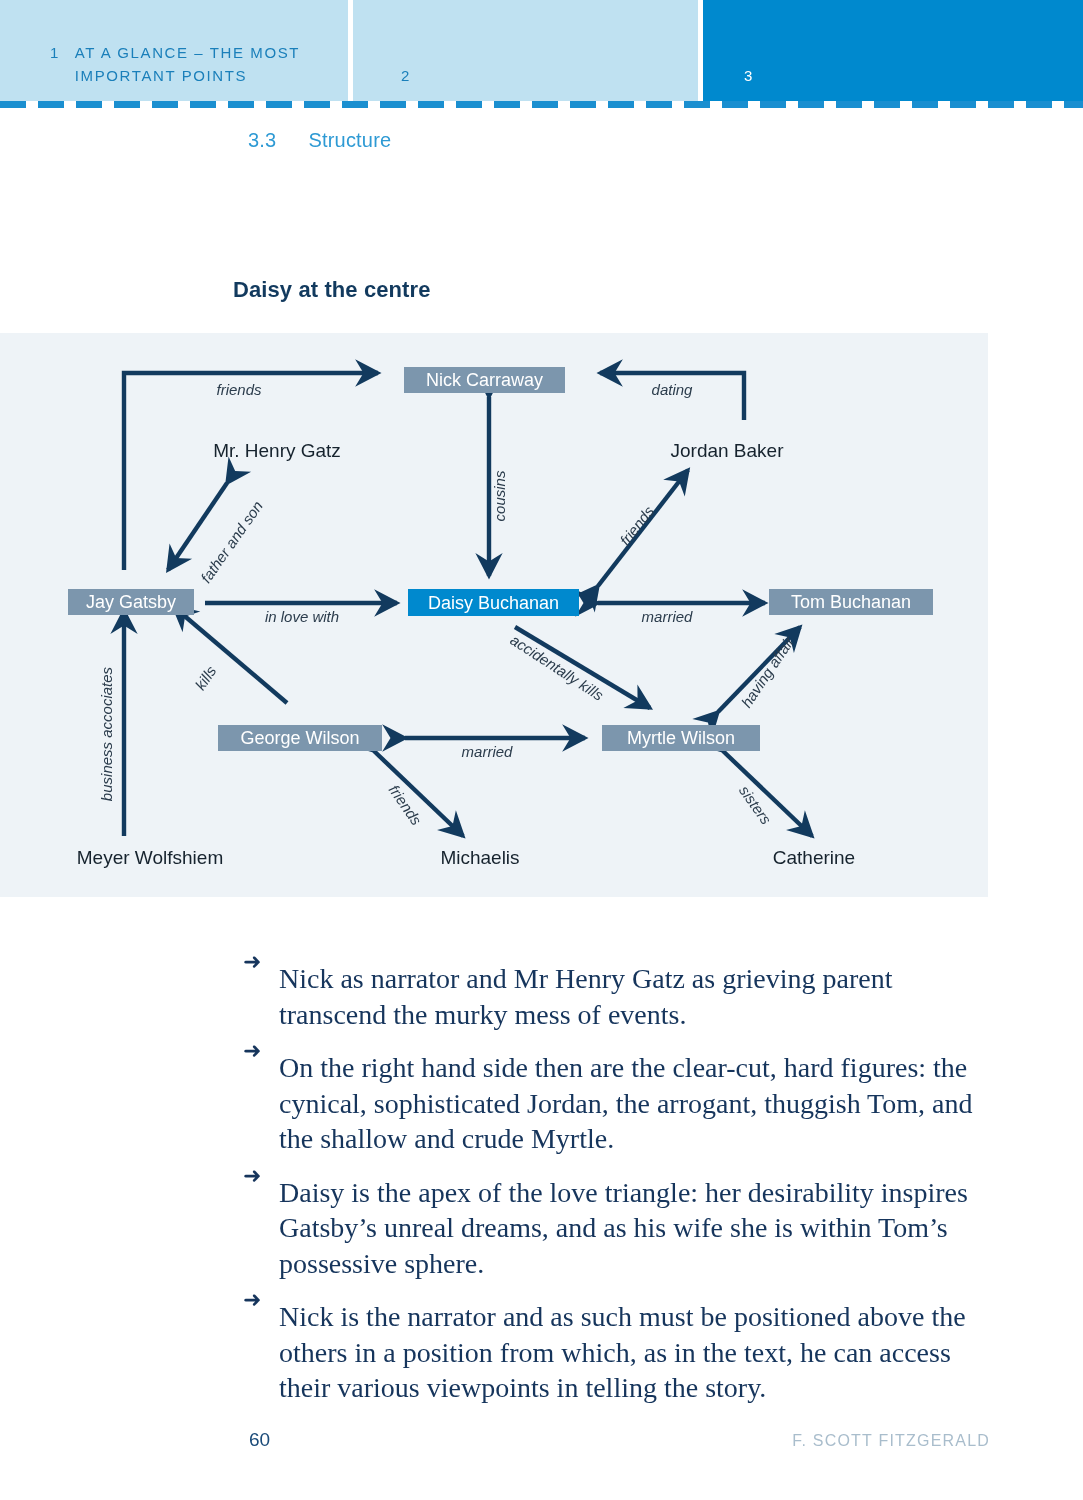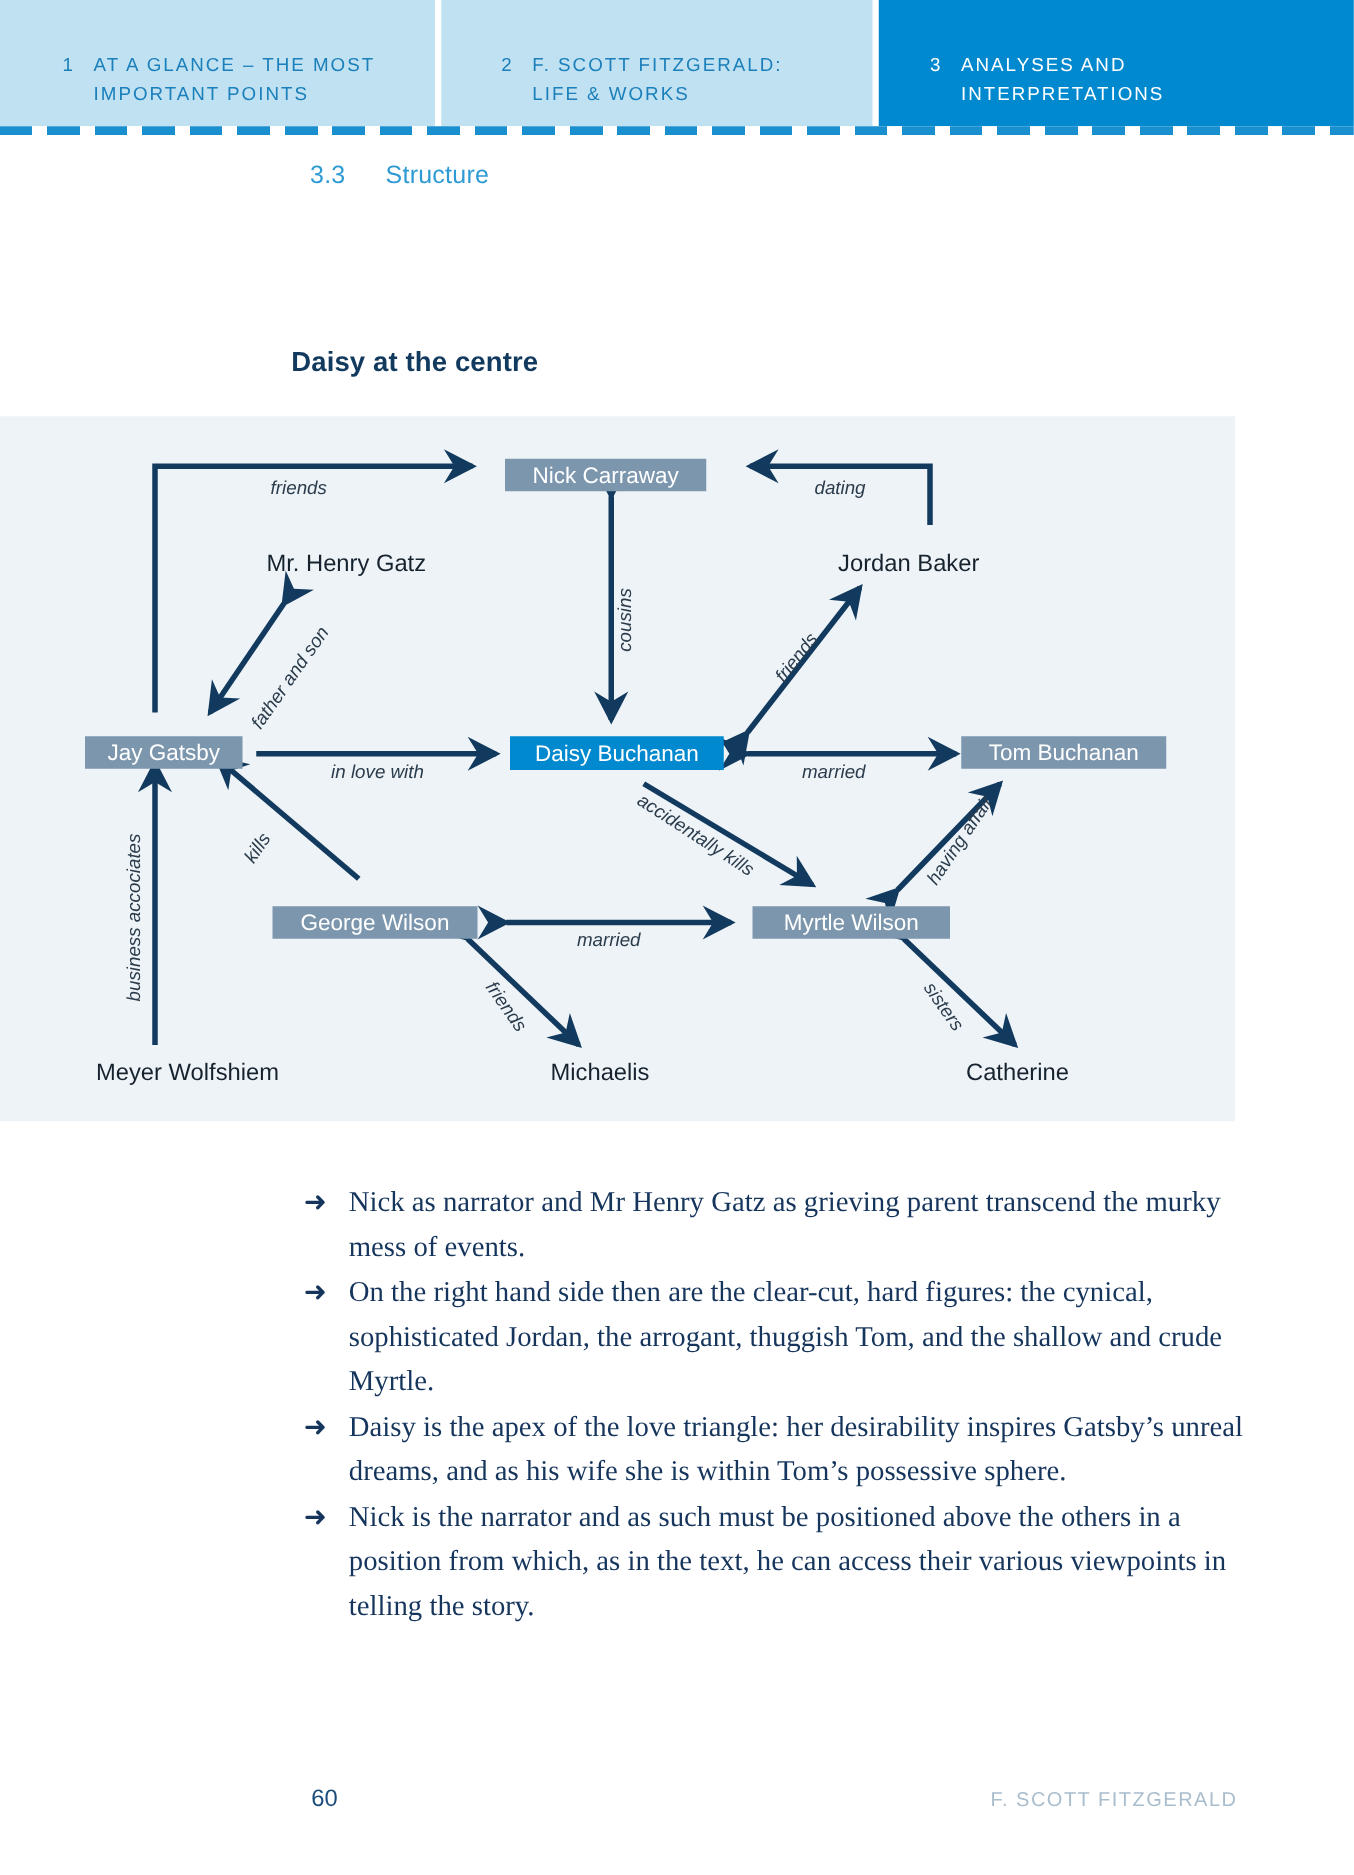--- a/index.html
+++ b/index.html
@@ -36,21 +36,21 @@
   
   .diagram{position:absolute;left:0;top:333px;width:988px;height:564px;background:#eef3f7;}
   .diagram svg{display:block;}
   .edgelbl{font-size:15px;font-style:italic;fill:#2b3c4c;}
 
   
   .bullets{position:absolute;left:243px;top:944px;width:760px;
     font-family:"Liberation Serif",serif;color:#16355c;}
   .bullet{display:flex;margin-bottom:1px;}
   .bullet .arrow{width:36px;flex:0 0 36px;font-size:22px;line-height:35.5px;color:#16355c;}
-  .bullet .btxt{font-size:23px;line-height:35.5px;}
+  .bullet .btxt{font-size:28px;line-height:35.5px;margin-top:17px;}
 
   
   .pagenum{position:absolute;left:249px;top:1429px;font-size:19px;color:#1b4b79;}
   .bookname{position:absolute;right:93px;top:1432px;font-size:16px;letter-spacing:1.2px;color:#a9bdcc;text-align:right;}
 </style>
 </head>
 <body>
 
 <div class="tabbar">
   <div class="tab tab-1">
@@ -58,33 +58,25 @@
       <div class="tnum">1</div>
       <div>
         <div class="tlbl">AT A GLANCE – THE MOST</div>
         <div class="tlbl">IMPORTANT POINTS</div>
       </div>
     </div>
   </div>
   <div class="tab tab-2">
     <div class="tabinner">
       <div class="tnum">2</div>
-      <div>
-        <div class="tlbl">F. SCOTT FITZGERALD:</div>
-        <div class="tlbl">LIFE &amp; WORKS</div>
-      </div>
     </div>
   </div>
   <div class="tab tab-3">
     <div class="tabinner">
       <div class="tnum">3</div>
-      <div>
-        <div class="tlbl">ANALYSES AND</div>
-        <div class="tlbl">INTERPRETATIONS</div>
-      </div>
     </div>
   </div>
 </div>
 <div class="dashrule"></div>
 
 <div class="sec-title">
   <span class="num">3.3</span><span>Structure</span>
 </div>
 
 <div class="block-head">Daisy at the centre</div>

